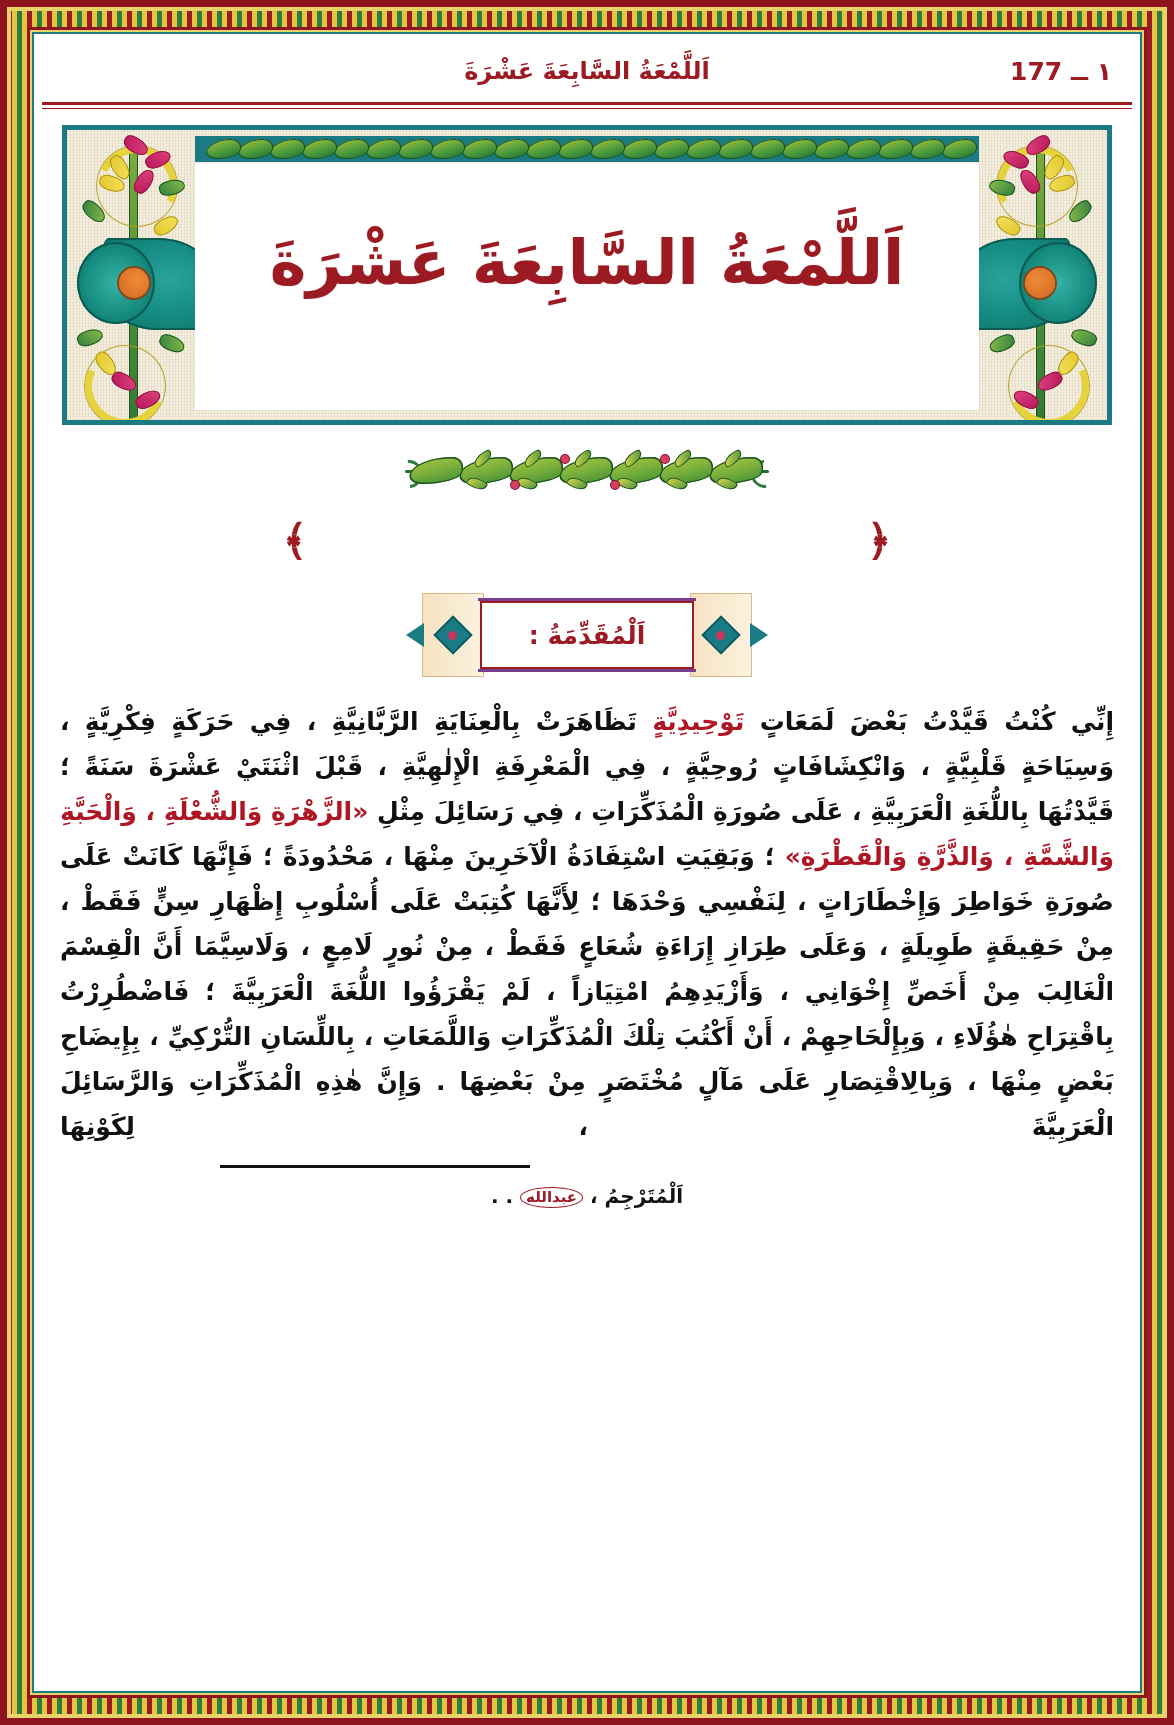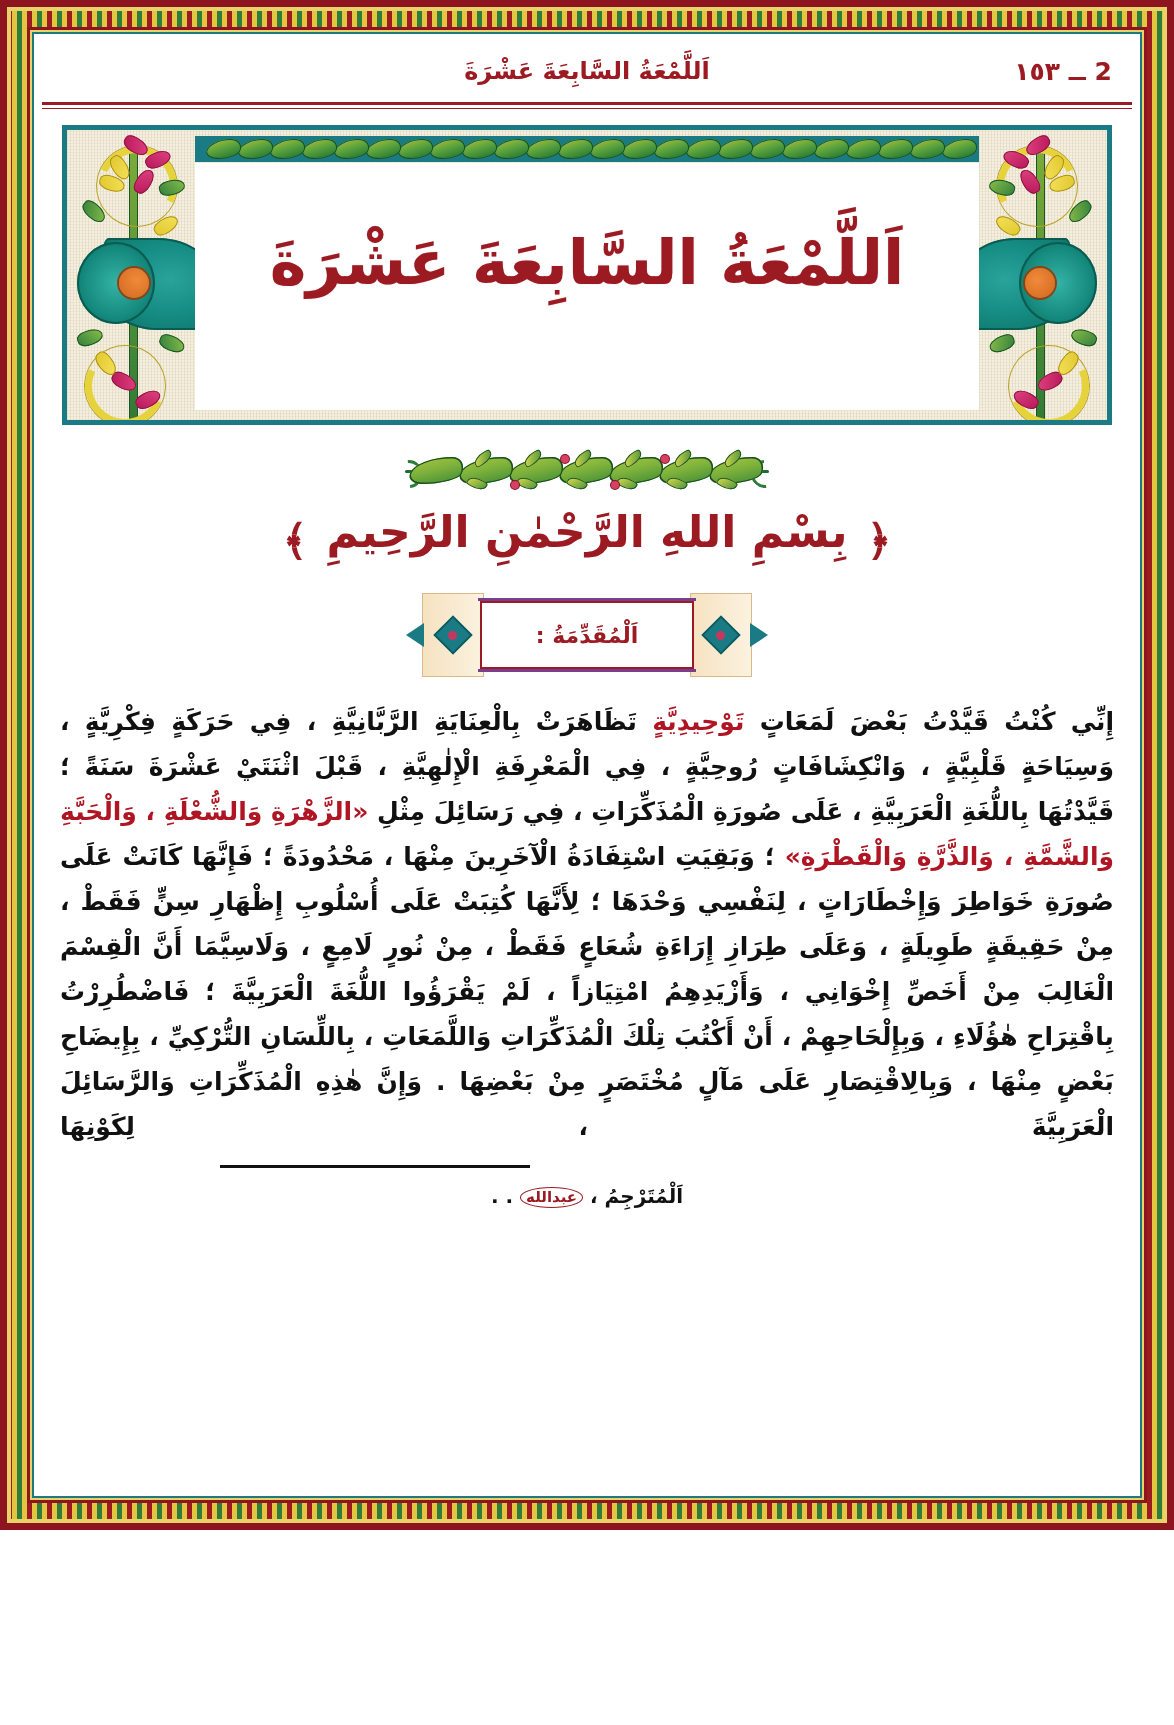--- a/index.html
+++ b/index.html
@@ -5,21 +5,21 @@
   html,body{margin:0;padding:0;}
   body{
     width:1174px;height:1725px;
     background:#ffffff;
     font-family:"DejaVu Sans","Liberation Sans",sans-serif;
     overflow:hidden;
   }
 
   
   .page{
-    position:relative;width:1174px;height:1530px;box-sizing:border-box;
+    position:relative;width:1174px;height:1725px;box-sizing:border-box;
     background:#ffffff;
   }
   .border-l1{position:absolute;inset:0;border:7px solid #8e1420;box-sizing:border-box;}
   .border-l2{position:absolute;inset:7px;border:4px solid #e8d36a;box-sizing:border-box;}
   .border-l3{position:absolute;inset:11px;
     box-sizing:border-box;
     border:16px solid transparent;
     background:
       repeating-linear-gradient(90deg,
         #9c1a22 0px,#9c1a22 5px,
@@ -204,21 +204,21 @@
     content:"";position:absolute;left:-4px;right:-4px;top:-5px;height:3px;
     background:#7a3f8c;
   }
   .cart-box:after{
     content:"";position:absolute;left:-4px;right:-4px;bottom:-5px;height:3px;
     background:#7a3f8c;
   }
   .cart-label{
     position:absolute;left:58px;right:58px;top:8px;bottom:8px;
     display:flex;align-items:center;justify-content:center;
-    color:#9c1a22;font-size:22px;font-weight:bold;direction:rtl;
+    color:#9c1a22;font-size:25px;font-weight:bold;direction:rtl;
   }
   .cart-orn{
     position:absolute;top:0;width:62px;height:84px;
     background:
       radial-gradient(circle at 50% 50%, #f6e2c0 0 22%, transparent 23%),
       radial-gradient(circle at 50% 50%, #1b7b84 0 12%, transparent 13%),
       linear-gradient(90deg,#f6e2c0,#fbf2e0);
     box-shadow:inset 0 0 0 1px #d9b98a;
   }
   .cart-orn .dia{
@@ -281,21 +281,21 @@
   <div class="border-l3"></div>
   <div class="border-l3-inner"></div>
   <div class="border-l4"></div>
   <div class="border-l5"></div>
   <div class="border-l6"></div>
 
   <div class="content">
 
     <div class="header">
       <div class="runhead">اَللَّمْعَةُ السَّابِعَةَ عَشْرَةَ</div>
-      <div class="folio">2 ــ ١٥٣</div>
+      <div class="folio">١ ــ 177</div>
       <div></div>
     </div>
     <div class="hdr-rule-wrap">
       <div class="hdr-rule-a"></div>
       <div class="hdr-rule-b"></div>
     </div>
 
     <div class="title-panel">
 
       <div class="tp-white"></div>
@@ -401,21 +401,20 @@
       <div class="lf" style="right:240px;top:27px;transform:rotate(30deg);"></div>
       <div class="lf" style="right:290px;top:27px;transform:rotate(30deg);"></div>
       <div class="bud" style="right:108px;top:4px;"></div>
       <div class="bud" style="right:208px;top:4px;"></div>
       <div class="bud" style="right:158px;top:30px;"></div>
       <div class="bud" style="right:258px;top:30px;"></div>
     </div>
 
     <div class="basmala">
       <span class="bm-wing r">﴿</span>
-      <div class="bm-text">بِسْمِ اللهِ الرَّحْمٰنِ الرَّحِيمِ</div>
       <span class="bm-wing l">﴾</span>
     </div>
 
     <div class="cartouche-wrap">
       <div class="cart-orn right">
         <div class="dia" style="left:17px;"></div>
         <div class="dot" style="left:26px;"></div>
         <div class="cart-tipR"></div>
       </div>
       <div class="cart-orn left">

